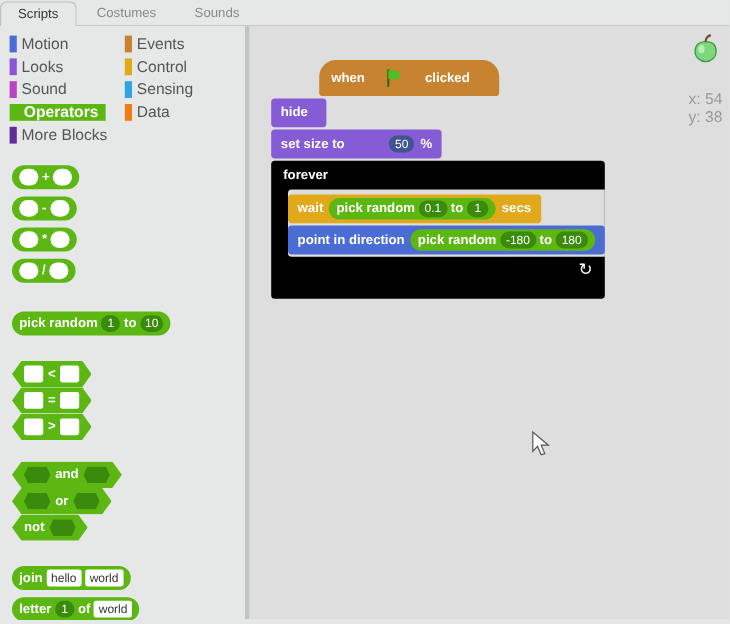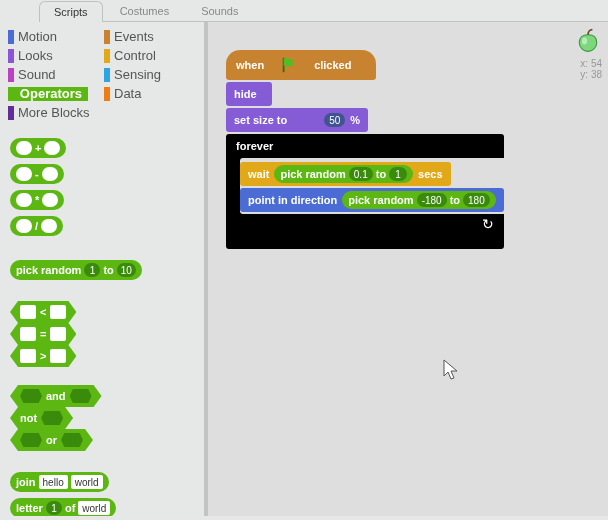--- a/index.html
+++ b/index.html
@@ -1,18 +1,18 @@
 <!DOCTYPE html>
 <html><head>
 <meta charset="utf-8">
 <style>
 * { box-sizing: border-box; margin: 0; padding: 0; }
 body { font-family: Helvetica, Arial, sans-serif; font-size: 11px; background: #e6e8e8; width: 608px; height: 520px; overflow: hidden; }
 
-.tabs { display: flex; background: #e6e8e8; border-bottom: 1px solid #c0c0c0; margin-left: 39px; }
+.tabs { display: flex; background: #e6e8e8; border-bottom: 1px solid #c0c0c0; }
 .tab { padding: 4px 14px; color: #888; cursor: pointer; border: 1px solid transparent; border-bottom: none; border-radius: 6px 6px 0 0; margin-right: 2px; }
 .tab.active { color: #333; background: #e6e8e8; border-color: #c0c0c0; position: relative; top: 1px; }
 
 .workspace { display: flex; height: calc(100% - 26px); }
 .palette { width: 208px; background: #e6e8e8; border-right: 4px solid #c1c4c4; padding: 6px 0; overflow-y: auto; }
 
 .categories { display: grid; grid-template-columns: 1fr 1fr; gap: 2px 4px; padding: 0 8px 8px; }
 .cat { display: flex; align-items: center; gap: 4px; color: #555; cursor: pointer; padding: 1px 0; font-size: 13px; }
 .cat-swatch { width: 6px; height: 14px; }
 .cat.selected .cat-swatch { width: auto; min-width: 80px; padding: 0 6px; color: #fff; font-weight: bold; display: flex; align-items: center; }
@@ -26,26 +26,26 @@
 .slot-hex { border-radius: 2px; width: 22px; clip-path: polygon(15% 0,85% 0,100% 50%,85% 100%,15% 100%,0 50%); }
 .slot-dark { background: #3a8b0c; color: #fff; }
 
 .op-hex-wrap { display: inline-block; filter: none; }
 .op-hex-shape { display: inline-flex; align-items: center; background: #5cb712; color: #fff; height: 22px; padding: 0 10px; gap: 4px; font-weight: bold; clip-path: polygon(8px 0, calc(100% - 8px) 0, 100% 50%, calc(100% - 8px) 100%, 8px 100%, 0 50%); }
 
 .canvas { flex: 1; background: #dedede; position: relative; overflow: hidden; }
 
 .sprite-info { position: absolute; top: 4px; right: 6px; text-align: right; }
 .apple { width: 28px; height: 28px; display: inline-block; }
-.coords { color: #999; font-size: 10px; margin-top: 2px; }
+.coords { color: #999; font-size: 13px; margin-top: 18px; }
 
 .script { position: absolute; left: 18px; top: 28px; }
 
 .block { color: #fff; font-weight: bold; display: flex; align-items: center; padding: 0 8px; white-space: nowrap; }
-.hat { background: #c88330; height: 30px; border-radius: 14px 14px 3px 3px; position: relative; padding-left: 10px; gap: 16px; width: 150px; }
+.hat { background: #c88330; height: 30px; border-radius: 14px 14px 3px 3px; position: relative; padding-left: 10px; gap: 16px; width: 150px; margin-left: 40px; }
 .hat::before { content: ""; position: absolute; right: -12px; top: -8px; width: 50px; height: 38px; background: #c88330; border-radius: 0 24px 3px 0; z-index: -1; display: none; }
 .stack { background: #855cd6; height: 24px; border-radius: 3px; gap: 5px; width: fit-content; min-width: 46px; margin-top: 2px; }
 .stack-motion { background: #4a6cd4; }
 .stack-control { background: #e1a91a; }
 
 .cblock { background: #000000; border-radius: 3px; margin-top: 2px; width: fit-content; padding-bottom: 15px; }
 .cblock-head { color: #fff; font-weight: bold; padding: 4px 10px; height: 24px; display: flex; align-items: center; gap: 5px; }
 .cblock-body { margin-left: 14px; background: #dedede; border-left: 0; padding: 2px 0; min-height: 20px; border-radius: 3px 0 0 3px; text-align: right; }
 .cblock-foot { height: 20px; display: flex; align-items: center; justify-content: flex-end; padding-right: 10px; }
 .loop-arrow { color: #fff; font-size: 14px; }
@@ -163,26 +163,26 @@
                 <span class="slot slot-sq"></span>
               </span></span></div>
       </div>
       <div class="group">
         <div><span class="op-hex-wrap"><span class="op-hex-shape">
                 <span class="slot slot-hex slot-dark"></span>
                 <span>and</span>
                 <span class="slot slot-hex slot-dark"></span>
               </span></span></div>
         <div><span class="op-hex-wrap"><span class="op-hex-shape">
+                <span class="slot slot-hex slot-dark"></span>
+                <span>or</span>
+                <span class="slot slot-hex slot-dark"></span>
+              </span></span></div>
+        <div><span class="op-hex-wrap"><span class="op-hex-shape">
                 <span>not</span>
-                <span class="slot slot-hex slot-dark"></span>
-              </span></span></div>
-        <div><span class="op-hex-wrap"><span class="op-hex-shape">
-                <span class="slot slot-hex slot-dark"></span>
-                <span>or</span>
                 <span class="slot slot-hex slot-dark"></span>
               </span></span></div>
       </div>
       <div class="group">
         <div><span class="op">
               <span>join</span>
               <span class="slot slot-sq">hello</span>
               <span class="slot slot-sq">world</span>
             </span></div>
         <div><span class="op">

